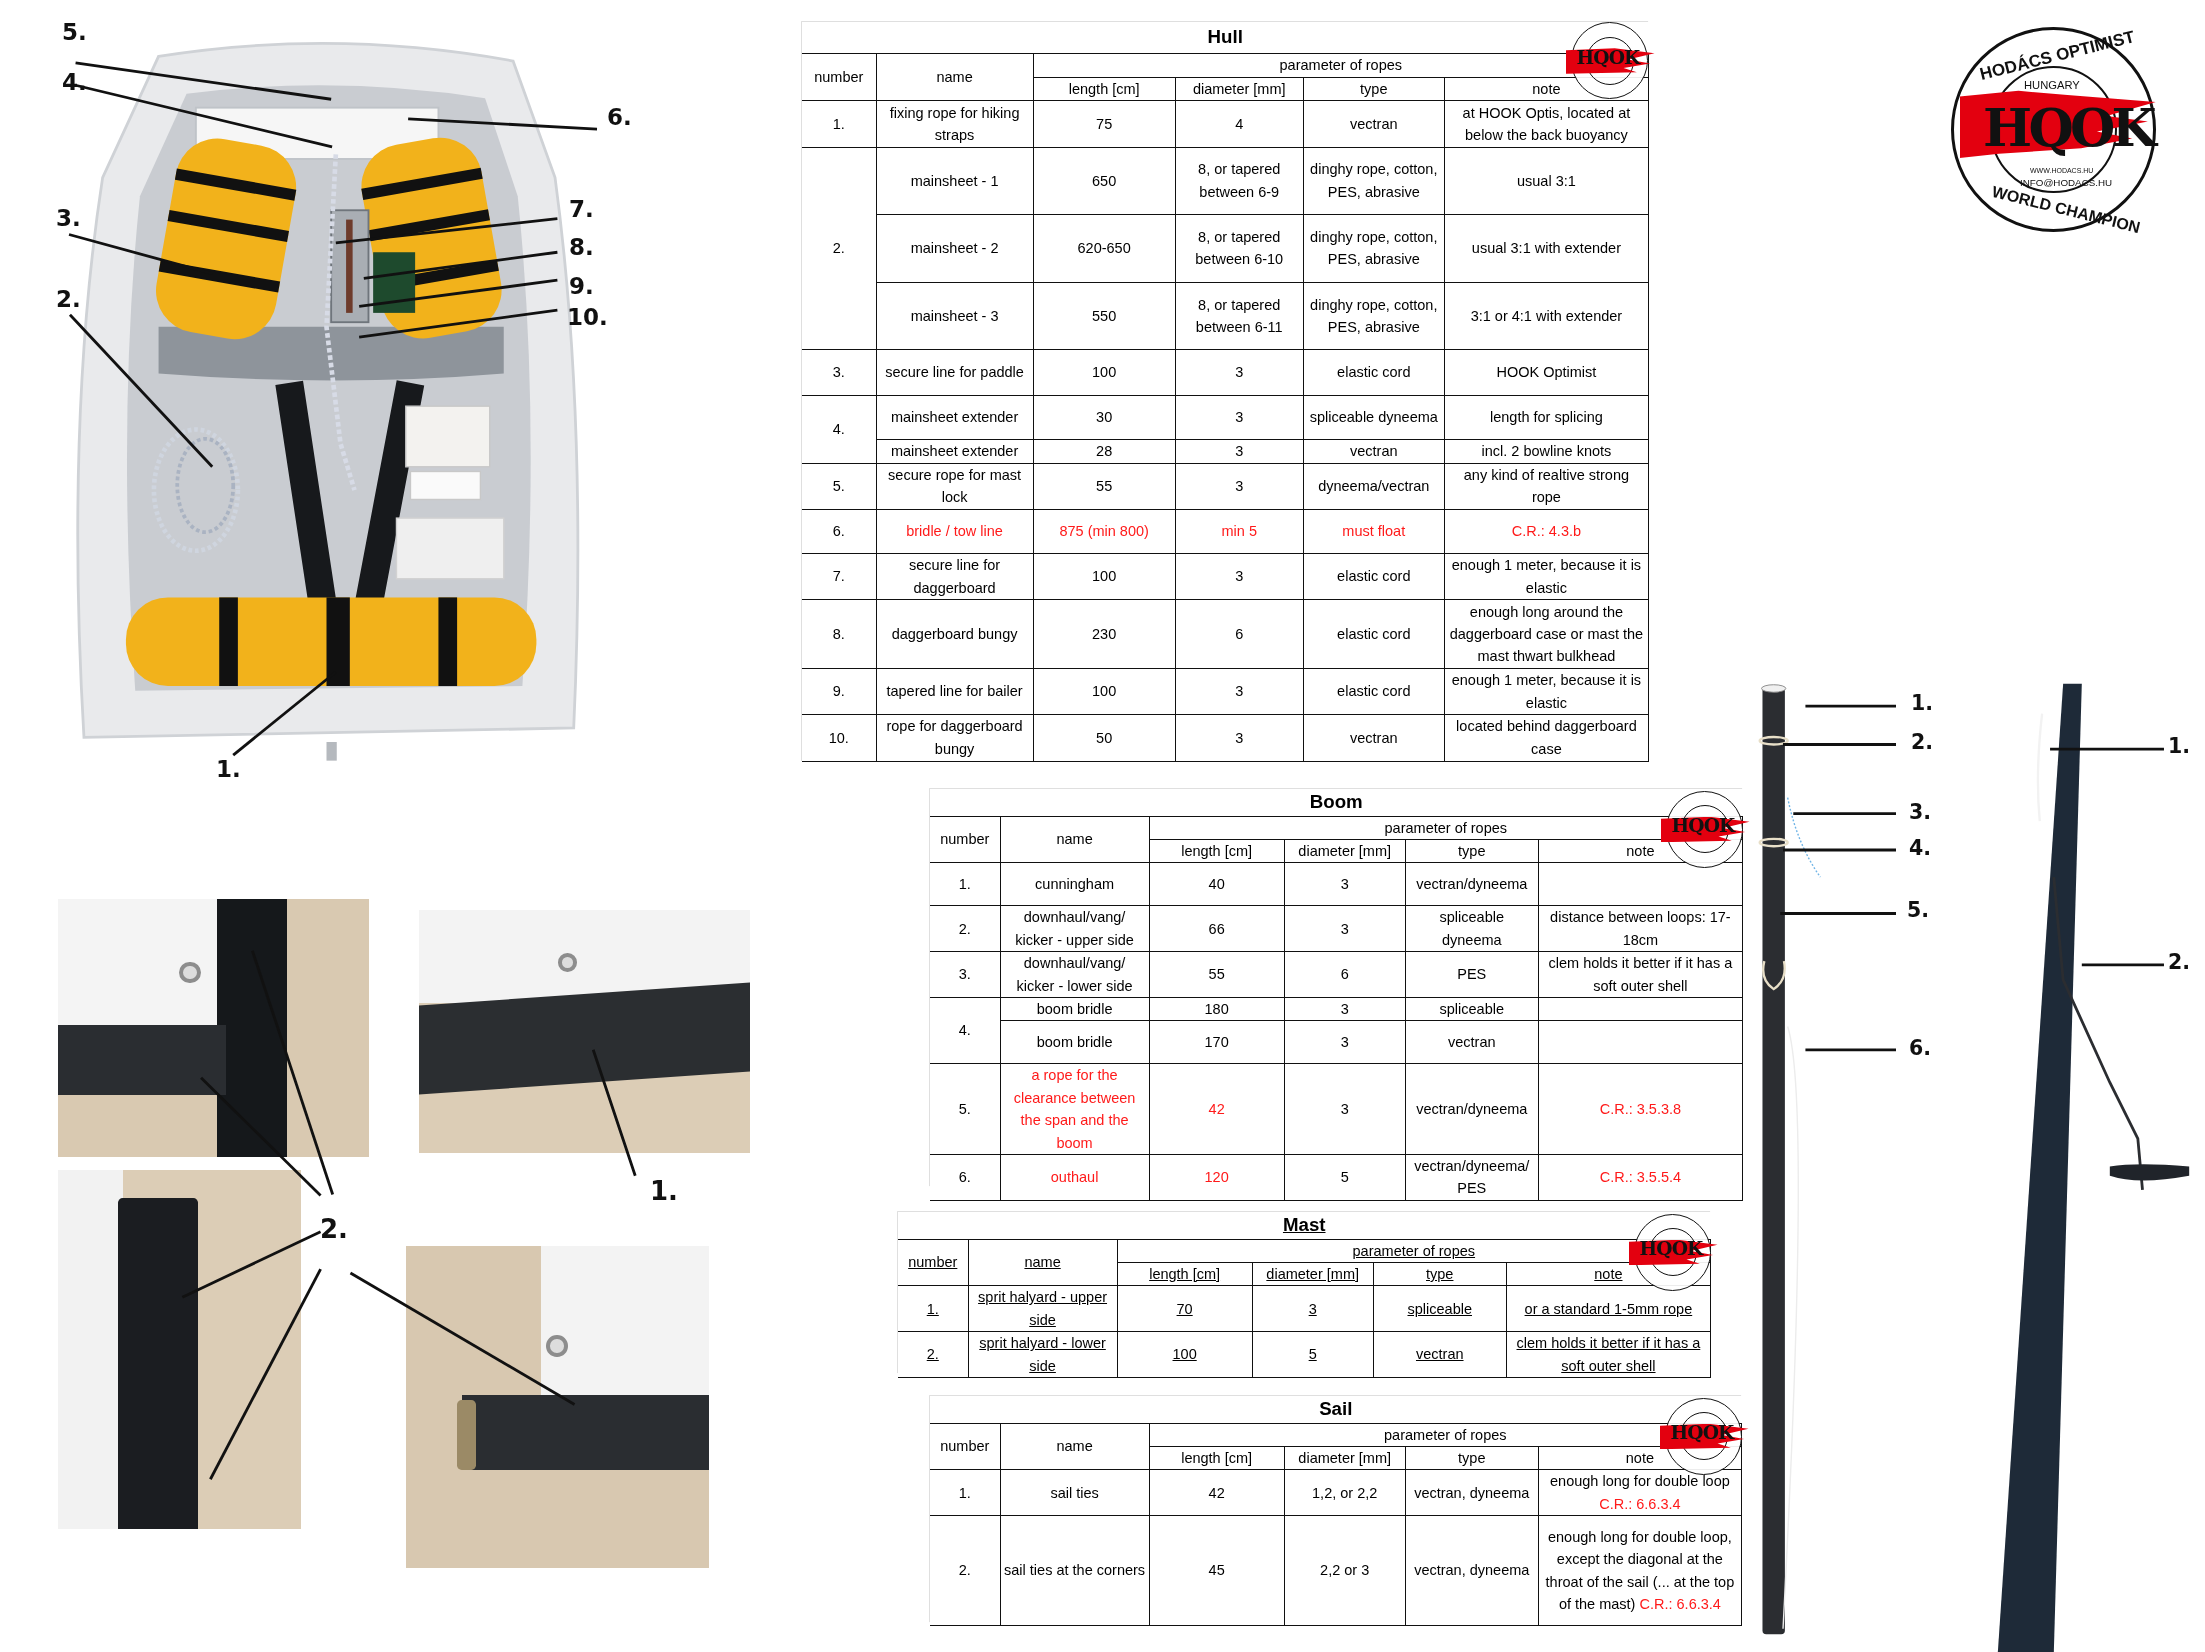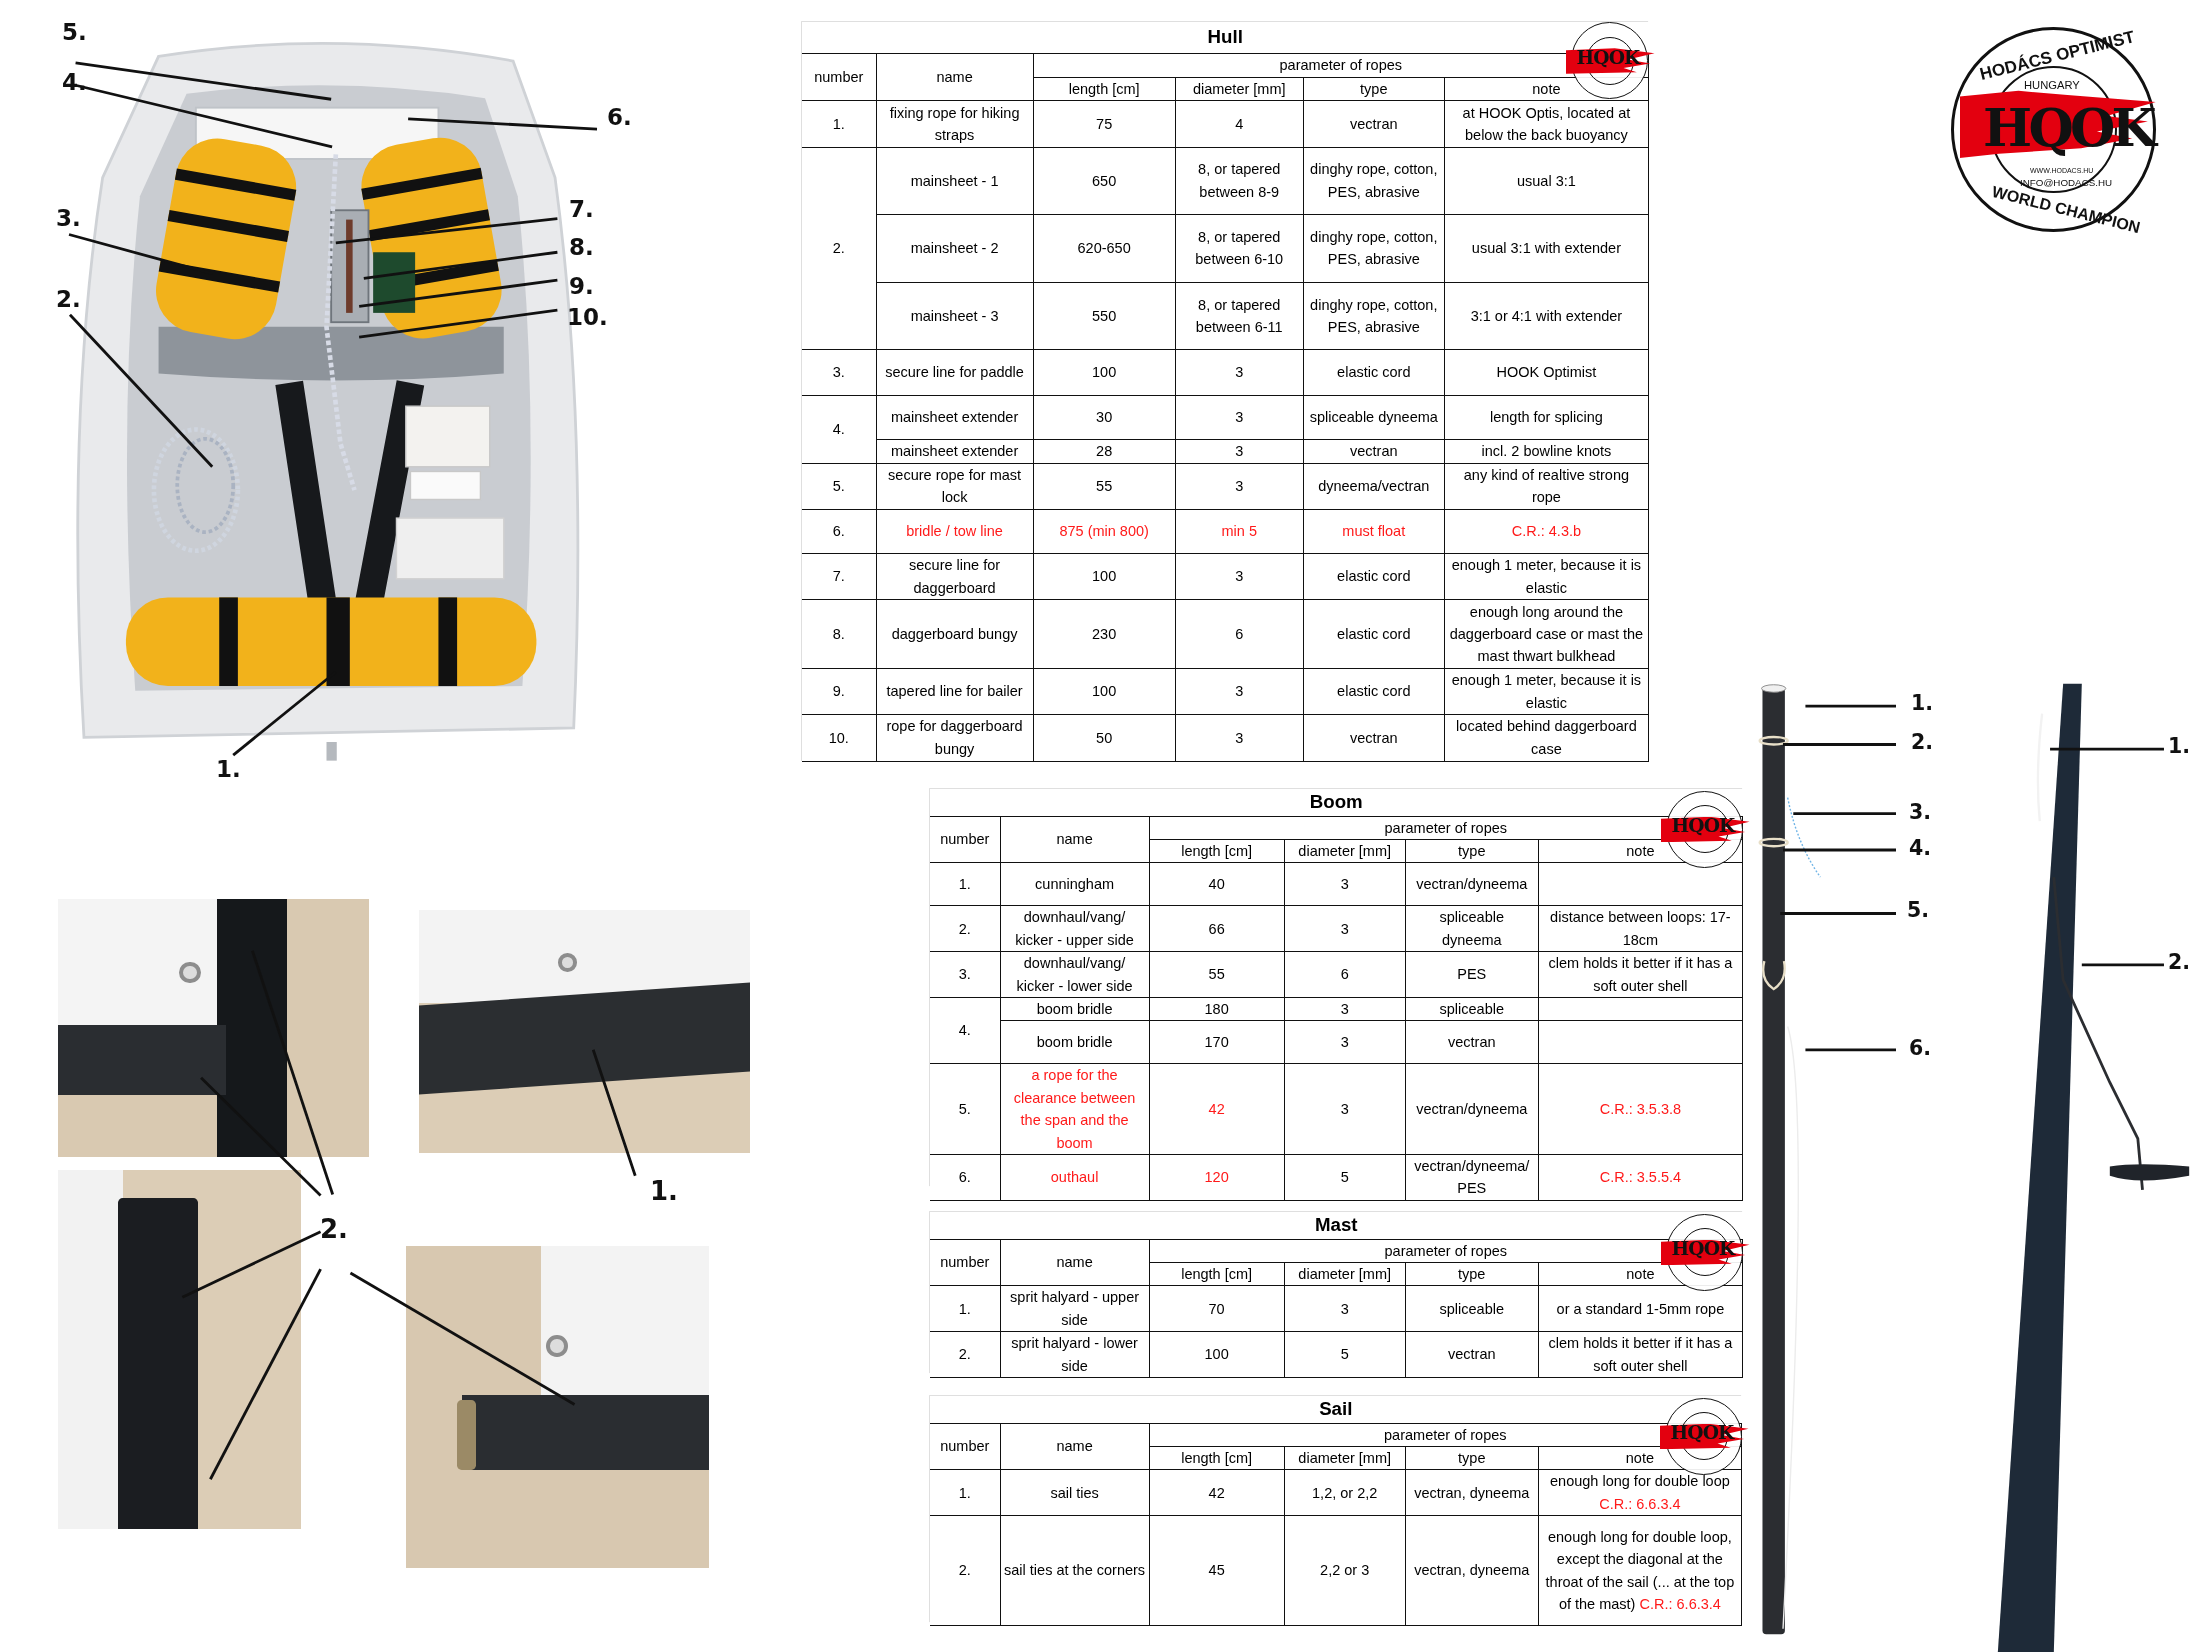--- a/index.html
+++ b/index.html
@@ -236,21 +236,21 @@
           <td>fixing rope for hiking straps</td>
           <td>75</td>
           <td>4</td>
           <td>vectran</td>
           <td>at HOOK Optis, located at below the back buoyancy</td>
     </tr>
     <tr style="height:67px">
       <td rowspan="3" class="first-col">2.</td>
           <td>mainsheet - 1</td>
           <td>650</td>
-          <td>8, or tapered between 8-9</td>
+          <td>8, or tapered between 6-9</td>
           <td>dinghy rope, cotton, PES, abrasive</td>
           <td>usual 3:1</td>
     </tr>
     <tr style="height:67px">
       <td>mainsheet - 2</td>
           <td>620-650</td>
           <td>8, or tapered between 6-10</td>
           <td>dinghy rope, cotton, PES, abrasive</td>
           <td>usual 3:1 with extender</td>
     </tr>
@@ -423,21 +423,21 @@
     </tr>
   </tbody>
     </table>
   <div class="stamp" style="left:736px;top:1.9px;width:75px;height:75px;">
     <div class="inner"></div>
       <div class="flag"></div>
       <div class="hqok" style="font-size:18.7px;">HQOK</div>
   </div>
 </div>
 
-<div class="rope-table" style="left:930px;top:1212px;width:813px;height:162px;">
+<div class="rope-table" style="left:898px;top:1212px;width:813px;height:162px;text-decoration:underline;">
   <table>
     <colgroup>
         <col style="width:70px">
         <col style="width:149px">
         <col style="width:135px">
         <col style="width:121px">
         <col style="width:133px">
         <col style="width:204px">
       </colgroup>
     <tbody>

